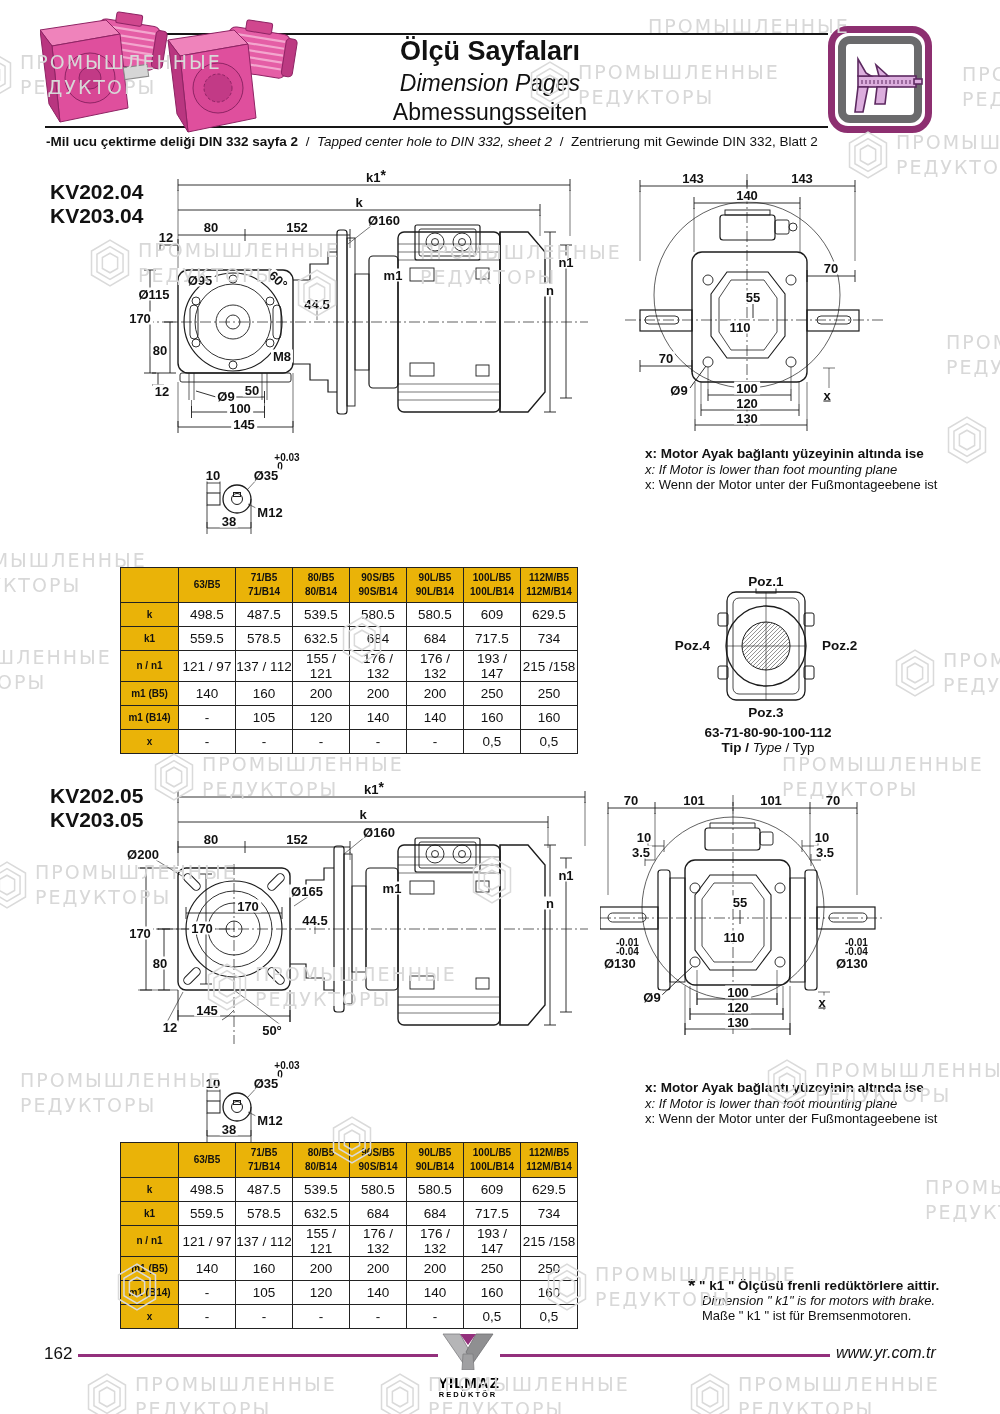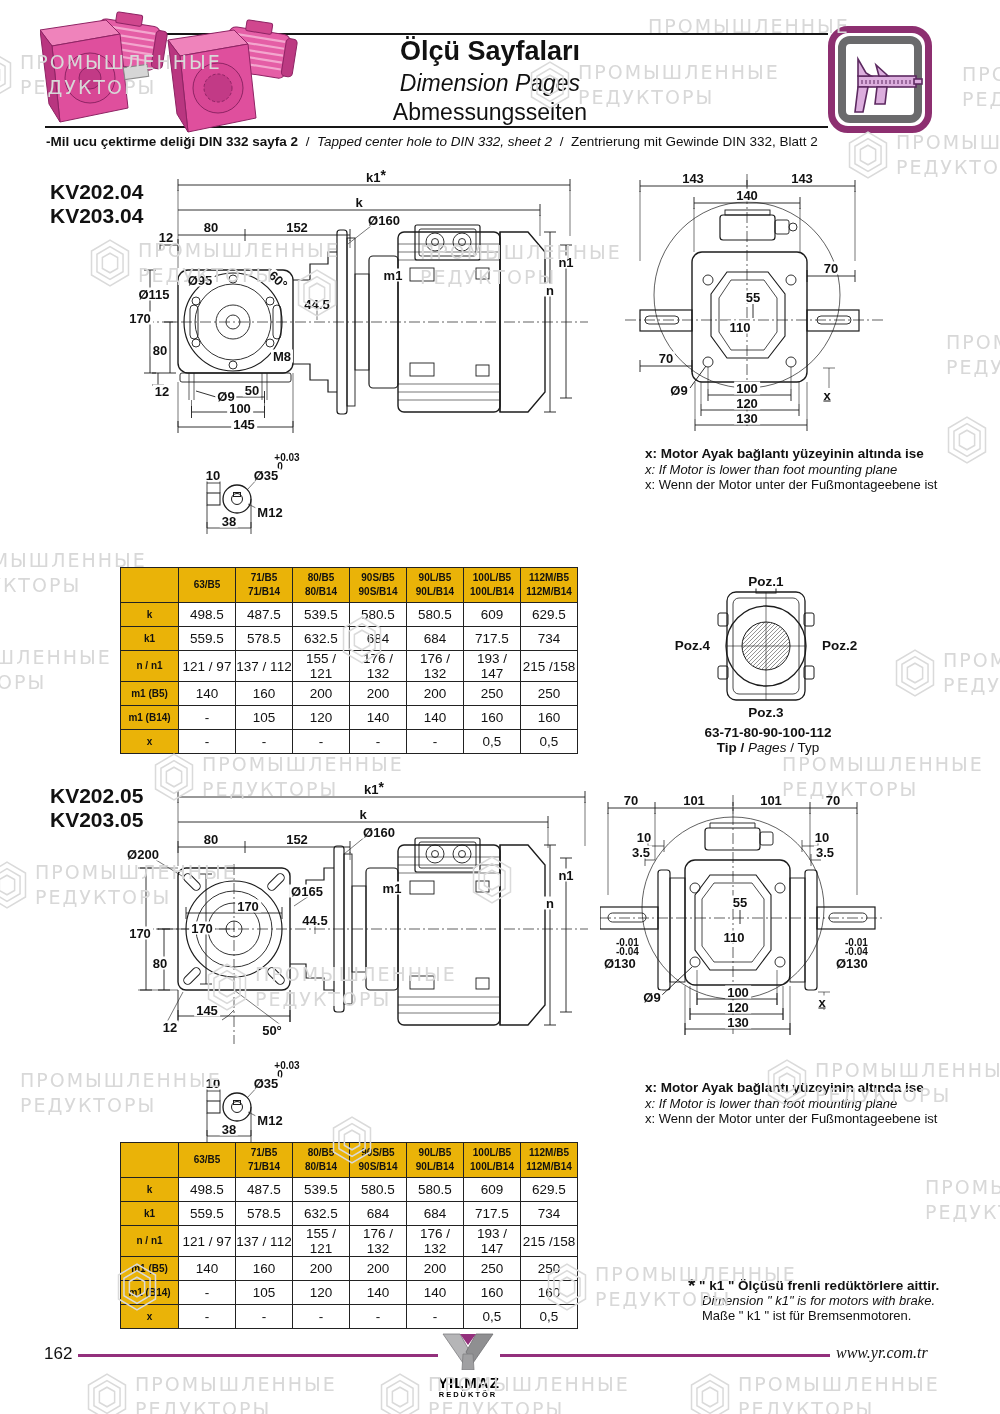--- a/index.html
+++ b/index.html
@@ -61,21 +61,21 @@
   table.dimtable tbody tr{height:24px;}
   table.dimtable td{font-size:13.5px;}
   
   .fnote{position:absolute;left:688px;top:1278px;font-size:13px;line-height:15px;z-index:2;}
   .fnote .star{font-size:19px;font-weight:700;vertical-align:-2px;}
   .fnote .b{font-weight:700;font-size:13.5px;}
   .fnote .i{font-style:italic;}
   .fnote .ind{margin-left:14px;}
   .fline{position:absolute;top:1354px;height:3px;background:#93307c;z-index:2;}
   .pageno{position:absolute;left:44px;top:1344px;font-size:17px;z-index:2;}
-  .url{position:absolute;left:836px;top:1344px;font-size:16px;font-style:italic;z-index:2;font-family:Liberation Serif, serif;}
+  .url{position:absolute;left:836px;top:1344px;font-size:16px;font-style:italic;z-index:2;}
   .logo{position:absolute;left:438px;top:1332px;width:60px;text-align:center;z-index:2;}
   .logo-name{font-weight:900;font-size:15px;letter-spacing:1px;color:#000;line-height:15px;margin-top:1px;}
   .logo-sub{font-weight:700;font-size:7.5px;letter-spacing:2px;color:#000;}
 </style>
 </head>
 <body>
 
 <div id="page">
 
   <div class="hline" style="top:33px"></div>
@@ -304,21 +304,21 @@
       </g>
     </svg>
     <span class="lab" style="left:106px;top:6px">Poz.1</span>
     <span class="lab l" style="left:160px;top:70px">Poz.2</span>
     <span class="lab" style="left:106px;top:137px">Poz.3</span>
     <span class="lab r" style="left:52px;top:70px">Poz.4</span>
     <span class="types" style="left:108px;top:157px">63-71-80-90-100-112</span>
     <span class="tip" style="left:108px;top:172px">
       <span class="b">Tip</span>
       <span class="b"> </span><span class="b">/</span>
-      <span class="i"> </span><span class="i">Pages</span>
+      <span class="i"> </span><span class="i">Type</span>
       <span> </span><span>/</span>
       <span> </span><span>Typ</span>
     </span>
   </div>
 
   <table class="dimtable" style="top:567px">
     <colgroup>
         <col style="width:58px">
         <col>
         <col>

